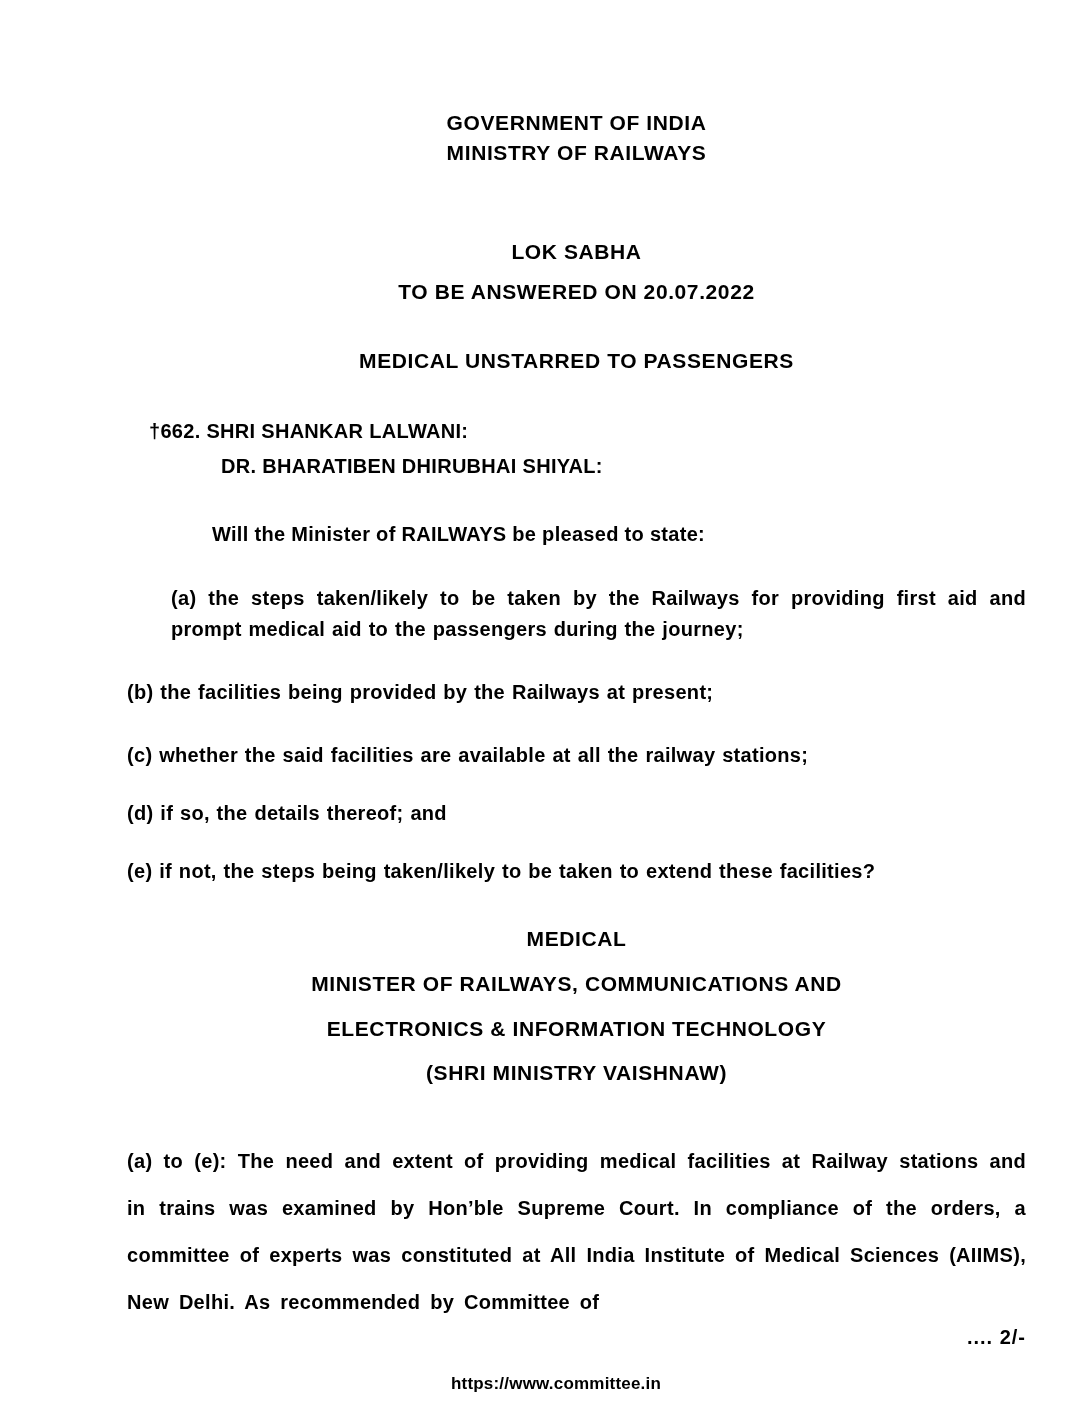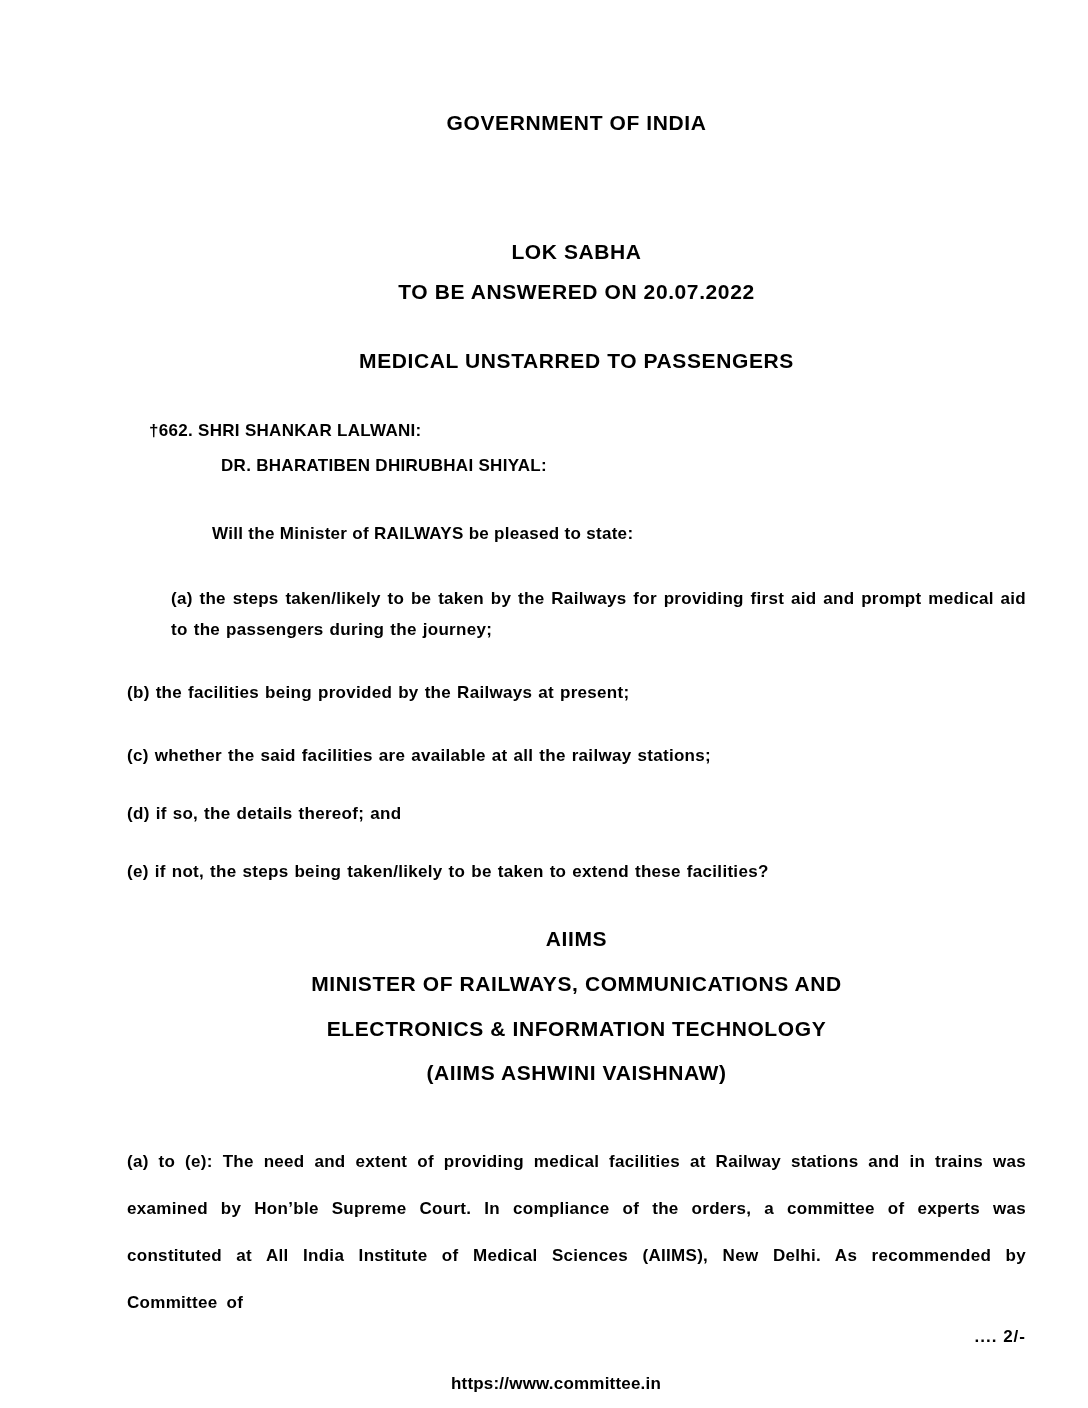--- a/index.html
+++ b/index.html
@@ -17,21 +17,21 @@
   }
   .page {
     position: absolute;
     inset: 0;
     background: #ffffff;
   }
   .line {
     position: absolute;
     left: 103px;
     right: 62px;
-    font-size: 17px;
+    font-size: 20px;
     line-height: 30px;
     letter-spacing: 0.3px;
   }
   .centered { text-align: center; }
   .heading {
     font-size: 21px;
     letter-spacing: 0.6px;
   }
   .q-para {
     text-align: justify;
@@ -56,20 +56,21 @@
     letter-spacing: 0.2px;
   }
 </style>
 </head>
 <body>
 
 <div class="page">
 
   <div class="line centered heading" style="top: 84px;">GOVERNMENT OF INDIA</div>
 
+  <div class="line centered heading" style="top: 114px;">MINISTRY OF RAILWAYS</div>
 
   <div class="line centered heading" style="top: 185px; margin-top: 28px;">LOK SABHA</div>
 
 
   <div class="line centered heading" style="top: 253px;">TO BE ANSWERED ON 20.07.2022</div>
 
   <div class="line centered heading" style="top: 322px;">MEDICAL UNSTARRED TO PASSENGERS</div>
 
   <div class="line" style="top: 392px; left: 125px;">†662. SHRI SHANKAR LALWANI:</div>
 
@@ -80,27 +81,27 @@
   <div class="line q-para" style="top: 559px; margin-left: 44px;">(a) the steps taken/likely to be taken by the Railways for providing first aid and prompt medical aid to the passengers during the journey;</div>
 
   <div class="line q-para" style="top: 653px;">(b) the facilities being provided by the Railways at present;</div>
 
   <div class="line q-para" style="top: 716px;">(c) whether the said facilities are available at all the railway stations;</div>
 
   <div class="line q-para" style="top: 774px;">(d) if so, the details thereof; and</div>
 
   <div class="line q-para" style="top: 832px;">(e) if not, the steps being taken/likely to be taken to extend these facilities?</div>
 
-  <div class="line centered heading" style="top: 900px;">AIIMS</div>
+  <div class="line centered heading" style="top: 900px;">MEDICAL</div>
 
   <div class="line centered heading" style="top: 945px;">MINISTER OF RAILWAYS, COMMUNICATIONS AND</div>
 
   <div class="line centered heading" style="top: 990px;">ELECTRONICS &amp; INFORMATION TECHNOLOGY</div>
 
-  <div class="line centered heading" style="top: 1034px;">(AIIMS ASHWINI VAISHNAW)</div>
+  <div class="line centered heading" style="top: 1034px;">(SHRI MINISTRY VAISHNAW)</div>
 
   <div class="line answer-para" style="top: 1114px;">(a) to (e):  The need and extent of providing medical facilities at Railway stations and in trains was examined by Hon’ble Supreme Court. In compliance of the orders, a committee of experts was constituted at All India Institute of Medical Sciences (AIIMS), New Delhi. As recommended by Committee of</div>
 
   <div class="line page-marker" style="top: 1298px;">.... 2/-</div>
 
   <div class="footer-url" style="top: 1350px;">https://www.committee.in</div>
 
 </div>
 
 </body></html>

